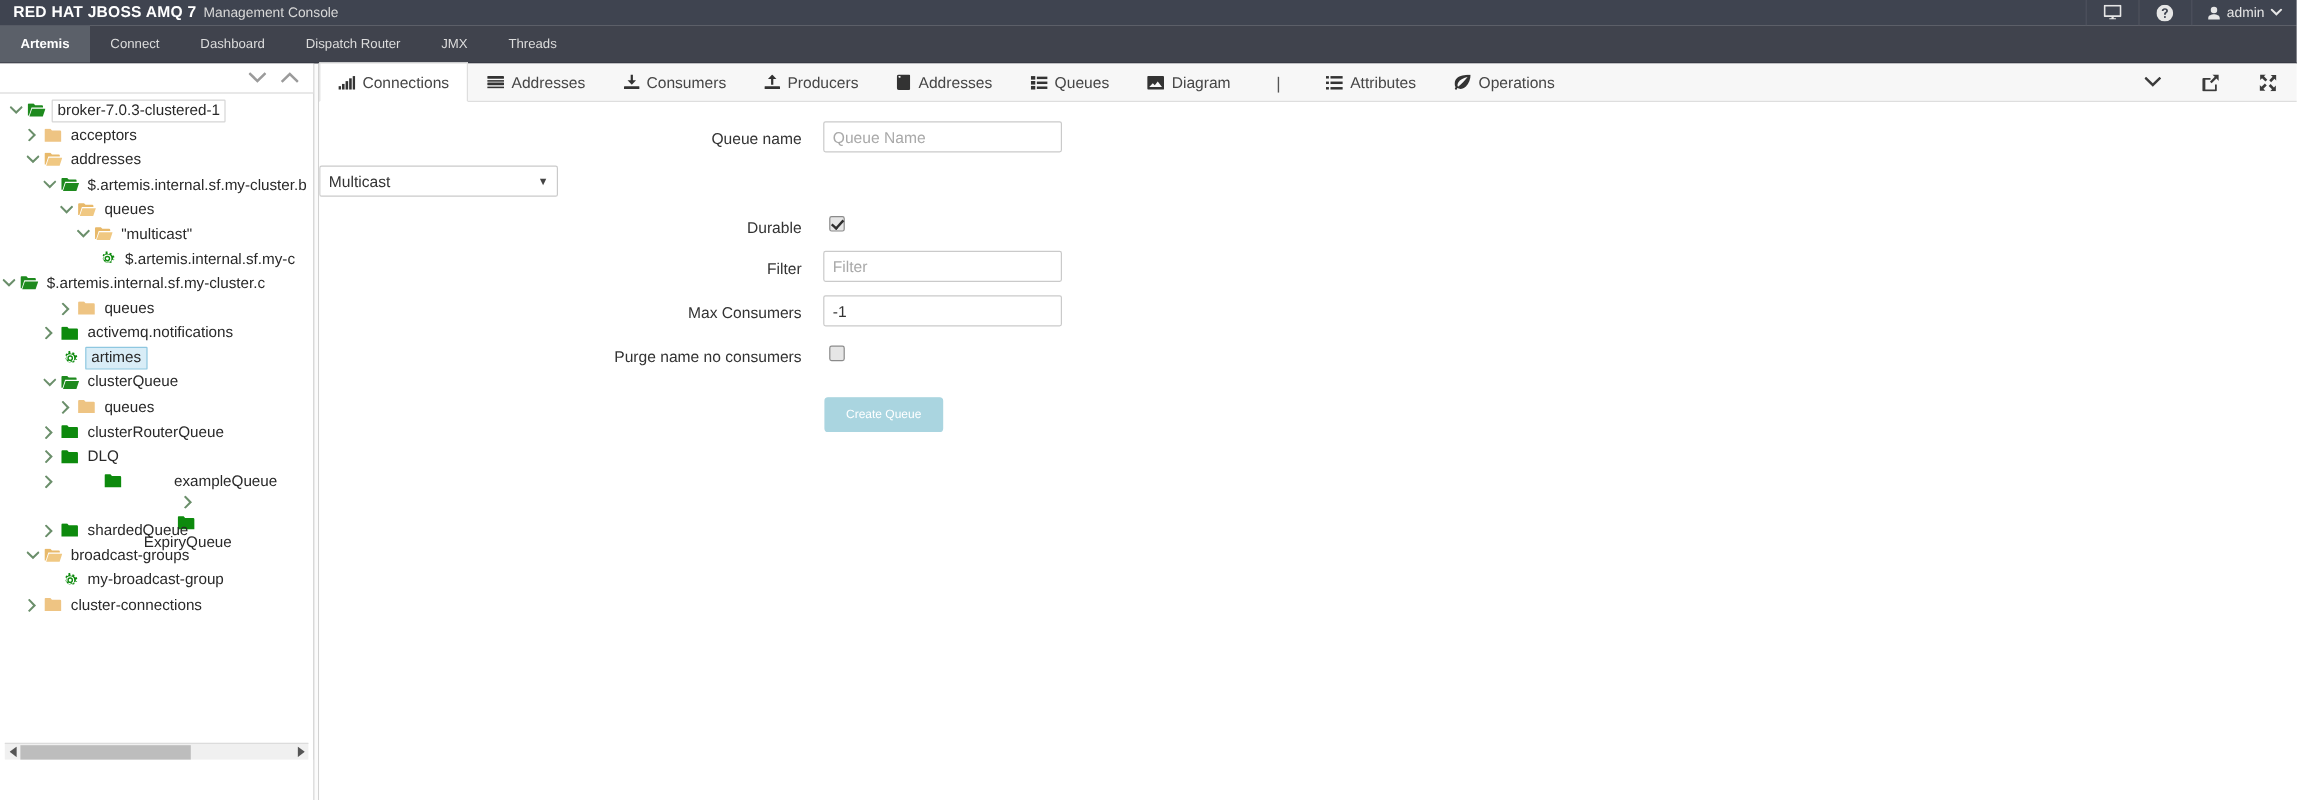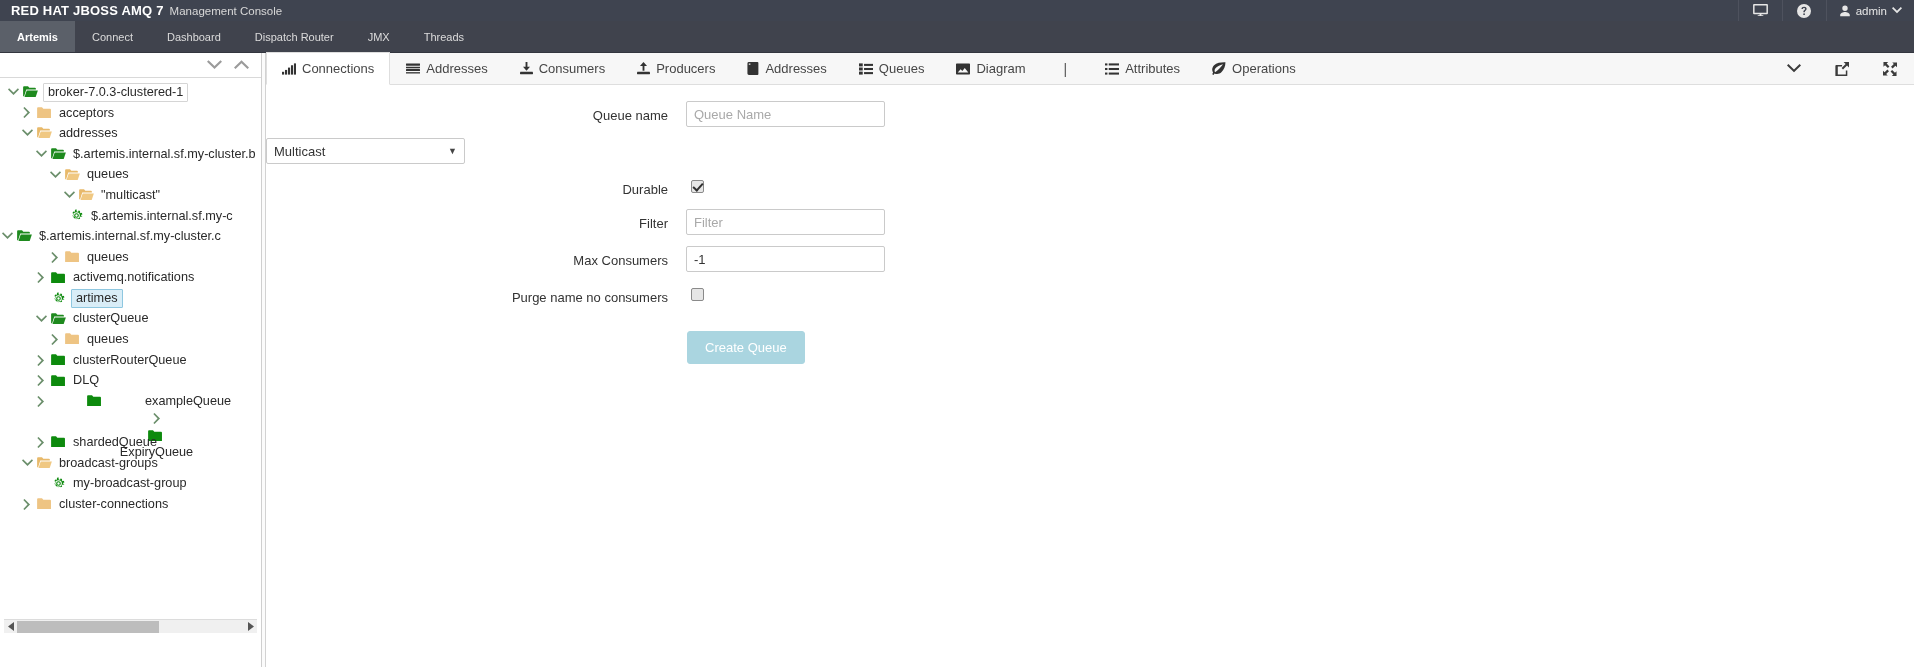--- a/index.html
+++ b/index.html
@@ -318,21 +318,21 @@
     left: 3px; top: 0px;
     width: 4px; height: 8px;
     border: solid #2f2f2f;
     border-width: 0 2px 2px 0;
     transform: rotate(42deg);
   }
   .btn-create {
     margin-top: 14px;
     margin-left: 1px;
     padding: 8px 17px;
-    font-size: 13px;
+    font-size: 10px;
     color: #fff;
     background: #aad5e0;
     border: 1px solid #aad5e0;
     border-radius: 3px;
     cursor: default;
     font-family: "Liberation Sans", sans-serif;
   }
 </style>
 </head>
 <body>
@@ -465,21 +465,21 @@
             </svg>
           </span>
           <span class="ticon">
             <svg width="15" height="12" viewBox="0 0 16 13">
               <path d="M0 1.3A1 1 0 011 .3h4.3l1.4 1.5h6.1a1 1 0 011 1v1H3.4L1.1 11H0z" fill="#e8b96a"></path>
               <path d="M3.9 4.9h12.1l-2.4 7.1H1.5z" fill="#f0c882"></path>
             </svg>
           </span>
           <span class="tlabel">"multicast"</span>
         </div>
-        <div class="tnode" style="padding-left: 52px;">
+        <div class="tnode" style="padding-left: 52px; justify-content: center;">
           <span class="twist empty"></span>
           <span class="ticon">
             <svg width="13" height="13" viewBox="0 0 16 16">
               <path d="M8 5.1a2.9 2.9 0 100 5.8 2.9 2.9 0 000-5.8zm0 4.4a1.5 1.5 0 110-3 1.5 1.5 0 010 3z" fill="#0d8a0d"></path>
               <path d="M15.3 9.3l-1.5-.5a5.9 5.9 0 000-1.6l1.5-.5-.7-2-1.5.5a5.9 5.9 0 00-1.1-1.1l.5-1.5-2-.7-.5 1.5a5.9 5.9 0 00-1.6 0L7.9.4l-2 .7.5 1.5a5.9 5.9 0 00-1.1 1.1l-1.5-.5-.7 2 1.5.5a5.9 5.9 0 000 1.6l-1.5.5.7 2 1.5-.5a5.9 5.9 0 001.1 1.1l-.5 1.5 2 .7.5-1.5a5.9 5.9 0 001.6 0l.5 1.5 2-.7-.5-1.5a5.9 5.9 0 001.1-1.1l1.5.5zM8 12.1A4.1 4.1 0 118 3.9a4.1 4.1 0 010 8.2z" fill="#0d8a0d"></path>
             </svg>
           </span>
           <span class="tlabel">$.artemis.internal.sf.my-c</span>
         </div>
         <div class="tnode" style="">

